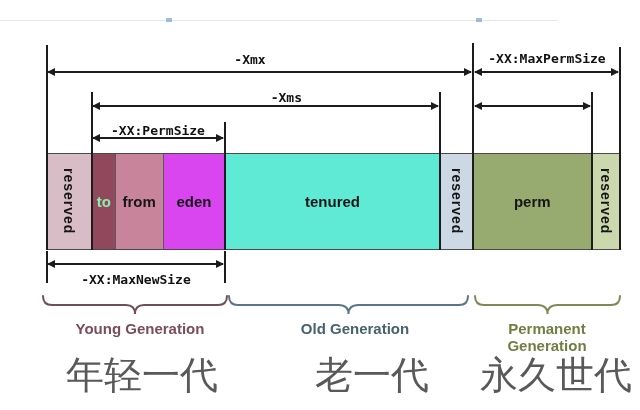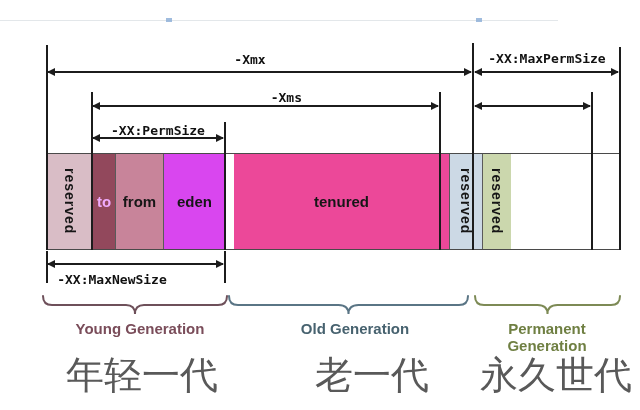--- a/index.html
+++ b/index.html
@@ -62,24 +62,24 @@
     color: #161616;
   }
   .seg:last-child { border-right: none; }
   .seg .vtext {
     writing-mode: vertical-rl;
     text-orientation: sideways;
     font-size: 14px;
     letter-spacing: 1px;
   }
   .seg-reserved-y { background: #d9bdc6; }
-  .seg-to        { background: #92485c; color: #f0abfc; }
+  .seg-to        { background: #92485c; color: #86efac; }
   .seg-from      { background: #c8849a; }
   .seg-eden      { background: #d946ef; }
-  .seg-tenured   { background: #ec4899; margin-left: 8px; }
+  .seg-tenured   { background: #5eead4; }
   .seg-reserved-b{ background: #ccd9e5; }
   .seg-perm      { background: #97ab70; }
   .seg-reserved-g{ background: #cbd7ad; }
 
   
   .brace { position: absolute; z-index: 3; }
 
   
   .genlabel {
     position: absolute;
@@ -146,40 +146,43 @@
   </div>
   <div class="arrow" style="left:48px; top:263px; width:175px;">
     <span class="ah ah-left"></span>
     <span class="ah ah-right"></span>
   </div>
 
   <div class="param" style="left:210px; top:52px; width:80px;">-Xmx</div>
   <div class="param" style="left:467px; top:51px; width:160px;">-XX:MaxPermSize</div>
   <div class="param" style="left:222px; top:90px; width:80px;text-align:right;">-Xms</div>
   <div class="param" style="left:78px;  top:123px; width:160px;">-XX:PermSize</div>
-  <div class="param" style="left:32px;  top:272px; width:160px;">-XX:MaxNewSize</div>
+  <div class="param" style="left:56px;  top:272px; width:160px;">-XX:MaxNewSize</div>
 
   <div class="bar">
     <div class="seg seg-reserved-y" style="width:46px;">
       <span class="vtext">reserved</span>
     </div>
     <div class="seg seg-to" style="width:23px;">
       <span>to</span>
     </div>
     <div class="seg seg-from" style="width:48px;">
       <span>from</span>
     </div>
     <div class="seg seg-eden" style="width:62px;">
       <span>eden</span>
     </div>
     <div class="seg seg-tenured" style="width:216px;">
       <span>tenured</span>
     </div>
     <div class="seg seg-reserved-b" style="width:33px;">
       <span class="vtext">reserved</span>
+    </div>
+    <div class="seg seg-perm" style="width:119px;">
+      <span>perm</span>
     </div>
     <div class="seg seg-reserved-g" style="width:28px;">
       <span class="vtext">reserved</span>
     </div>
   </div>
 
   <svg class="brace" style="left:42px; top:293px;" width="186" height="24" viewBox="0 0 186 24">
     <path d="M1,3 Q1,12 10,12 L84,12 Q93,12 93,21 Q93,12 102,12 L176,12 Q185,12 185,3" fill="none" stroke="#6e505a" stroke-width="2" stroke-linecap="round"></path>
   </svg>
   <svg class="brace" style="left:228px; top:293px;" width="241" height="24" viewBox="0 0 241 24">

